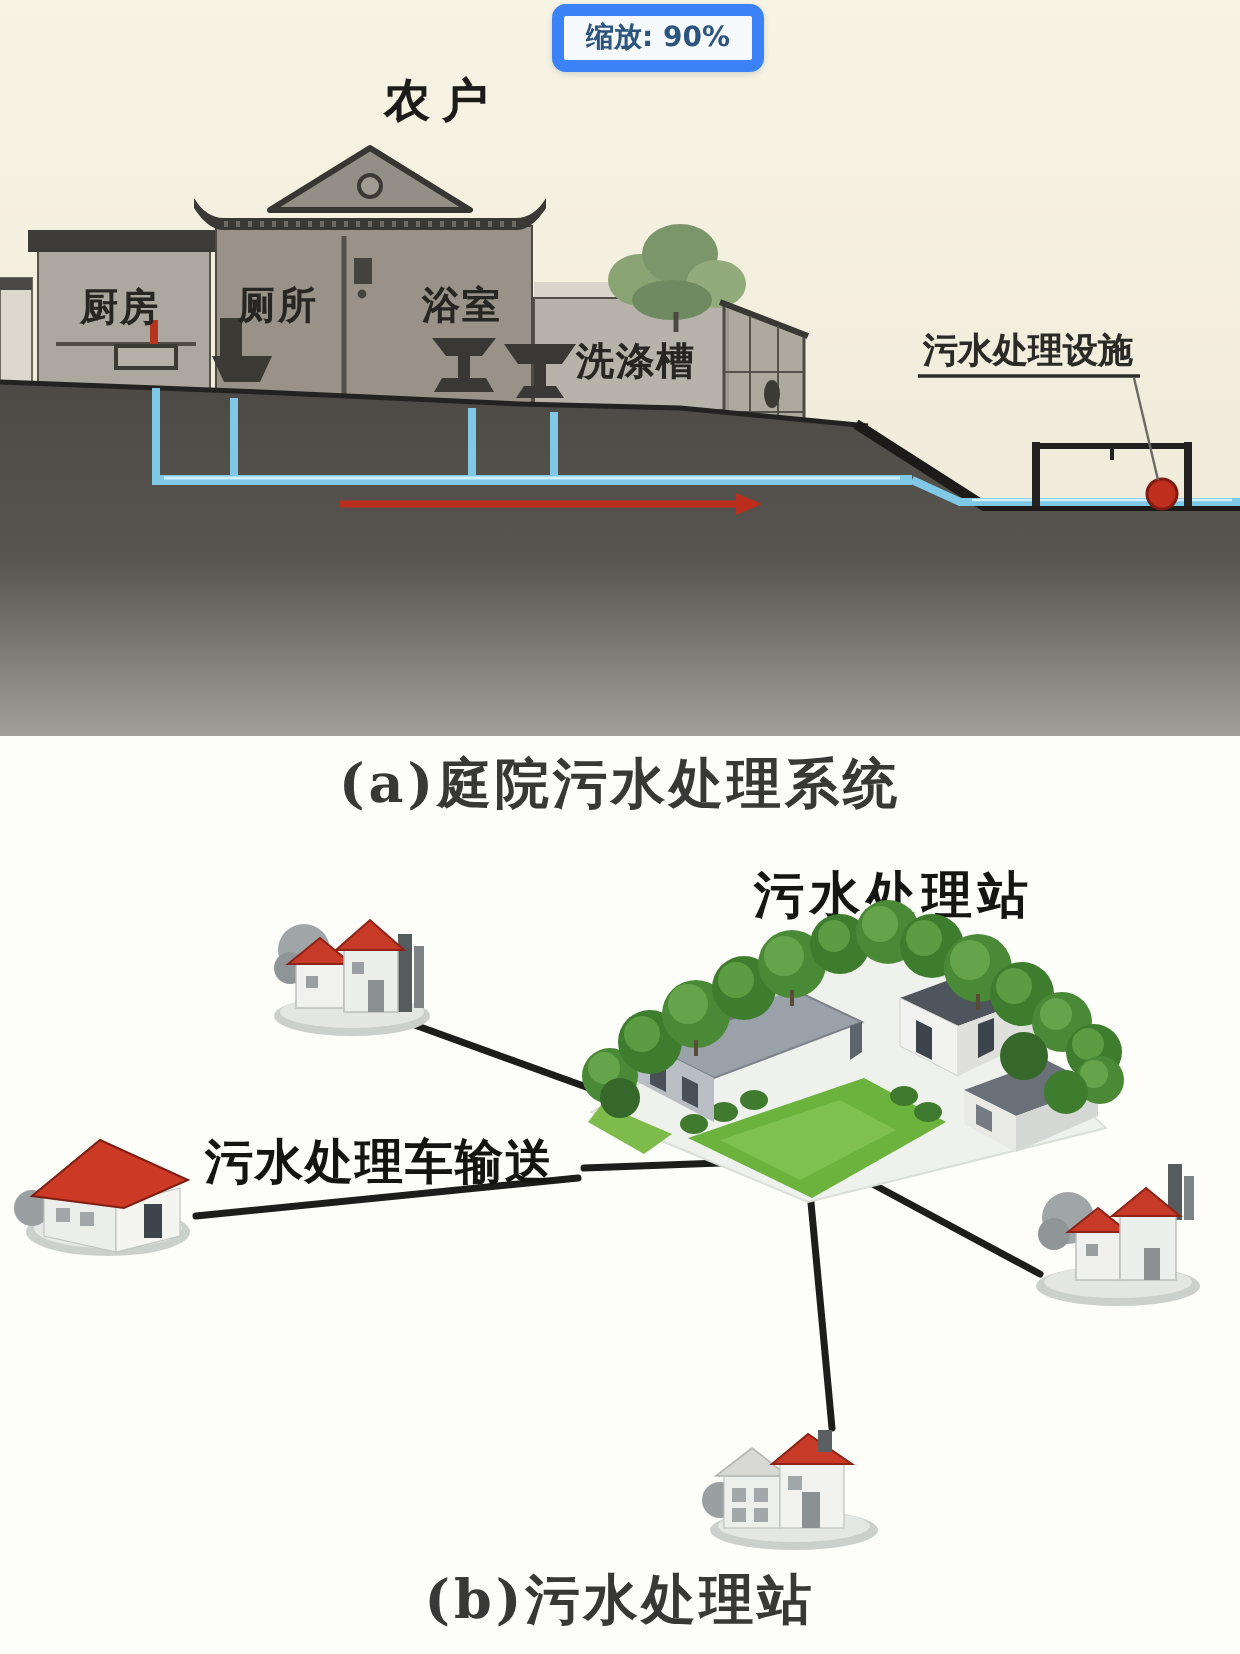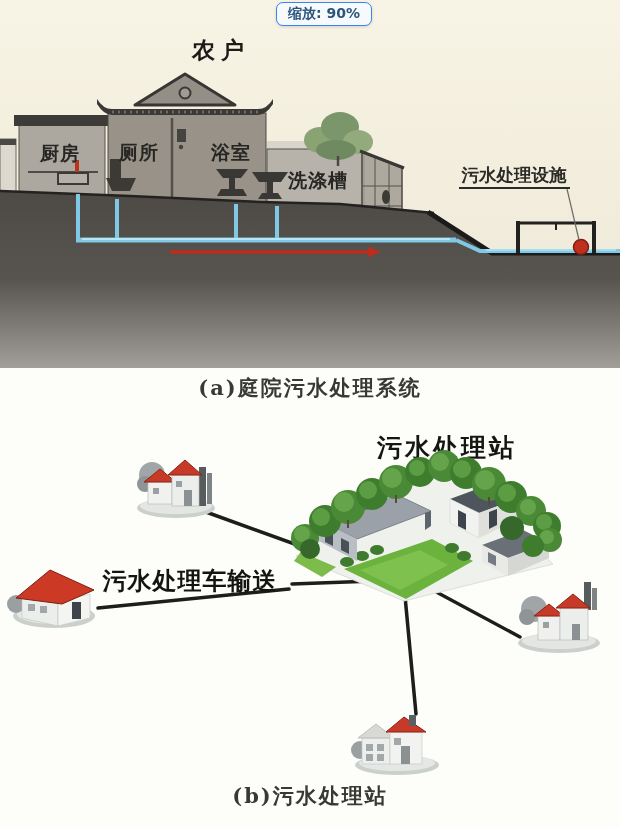--- a/index.html
+++ b/index.html
@@ -3,29 +3,29 @@
 <meta charset="utf-8">
 <style>
   html,body{margin:0;padding:0;background:#fdfdfa;}
   .page{position:relative;width:620px;height:827px;overflow:hidden;
         font-family:"DejaVu Sans","Liberation Sans",sans-serif;background:#fdfdfa;}
   svg{position:absolute;left:0;display:block;}
   #diagram-a{top:0;}
   #diagram-b{top:418px;}
   .zoom-tooltip{
     position:absolute;left:276px;top:2px;z-index:5;
-    background:#f7fafd;border:1px solid #3b82f6;border-radius:7px;
+    background:#f7fafd;border:6px solid #3b82f6;border-radius:7px;
     box-shadow:0 1px 3px rgba(30,60,90,.18);
     padding:2px 11px;font-size:14px;font-weight:bold;color:#2b557d;
     white-space:nowrap;
   }
   .caption{
     position:absolute;left:0;width:620px;text-align:center;
     font-family:"DejaVu Serif","Liberation Serif",serif;
-    color:#383836;font-size:21px;letter-spacing:2px;font-weight:bold;
+    color:#383836;font-size:27px;letter-spacing:2px;font-weight:bold;
   }
   #caption-a{top:374px;}
   #caption-b{top:782px;}
   text{font-family:"DejaVu Sans","Liberation Sans",sans-serif;}
   .roomlabel{font-size:19px;font-weight:bold;fill:#272623;letter-spacing:1px;}
 </style>
 </head>
 <body>
 
 <div class="page">

